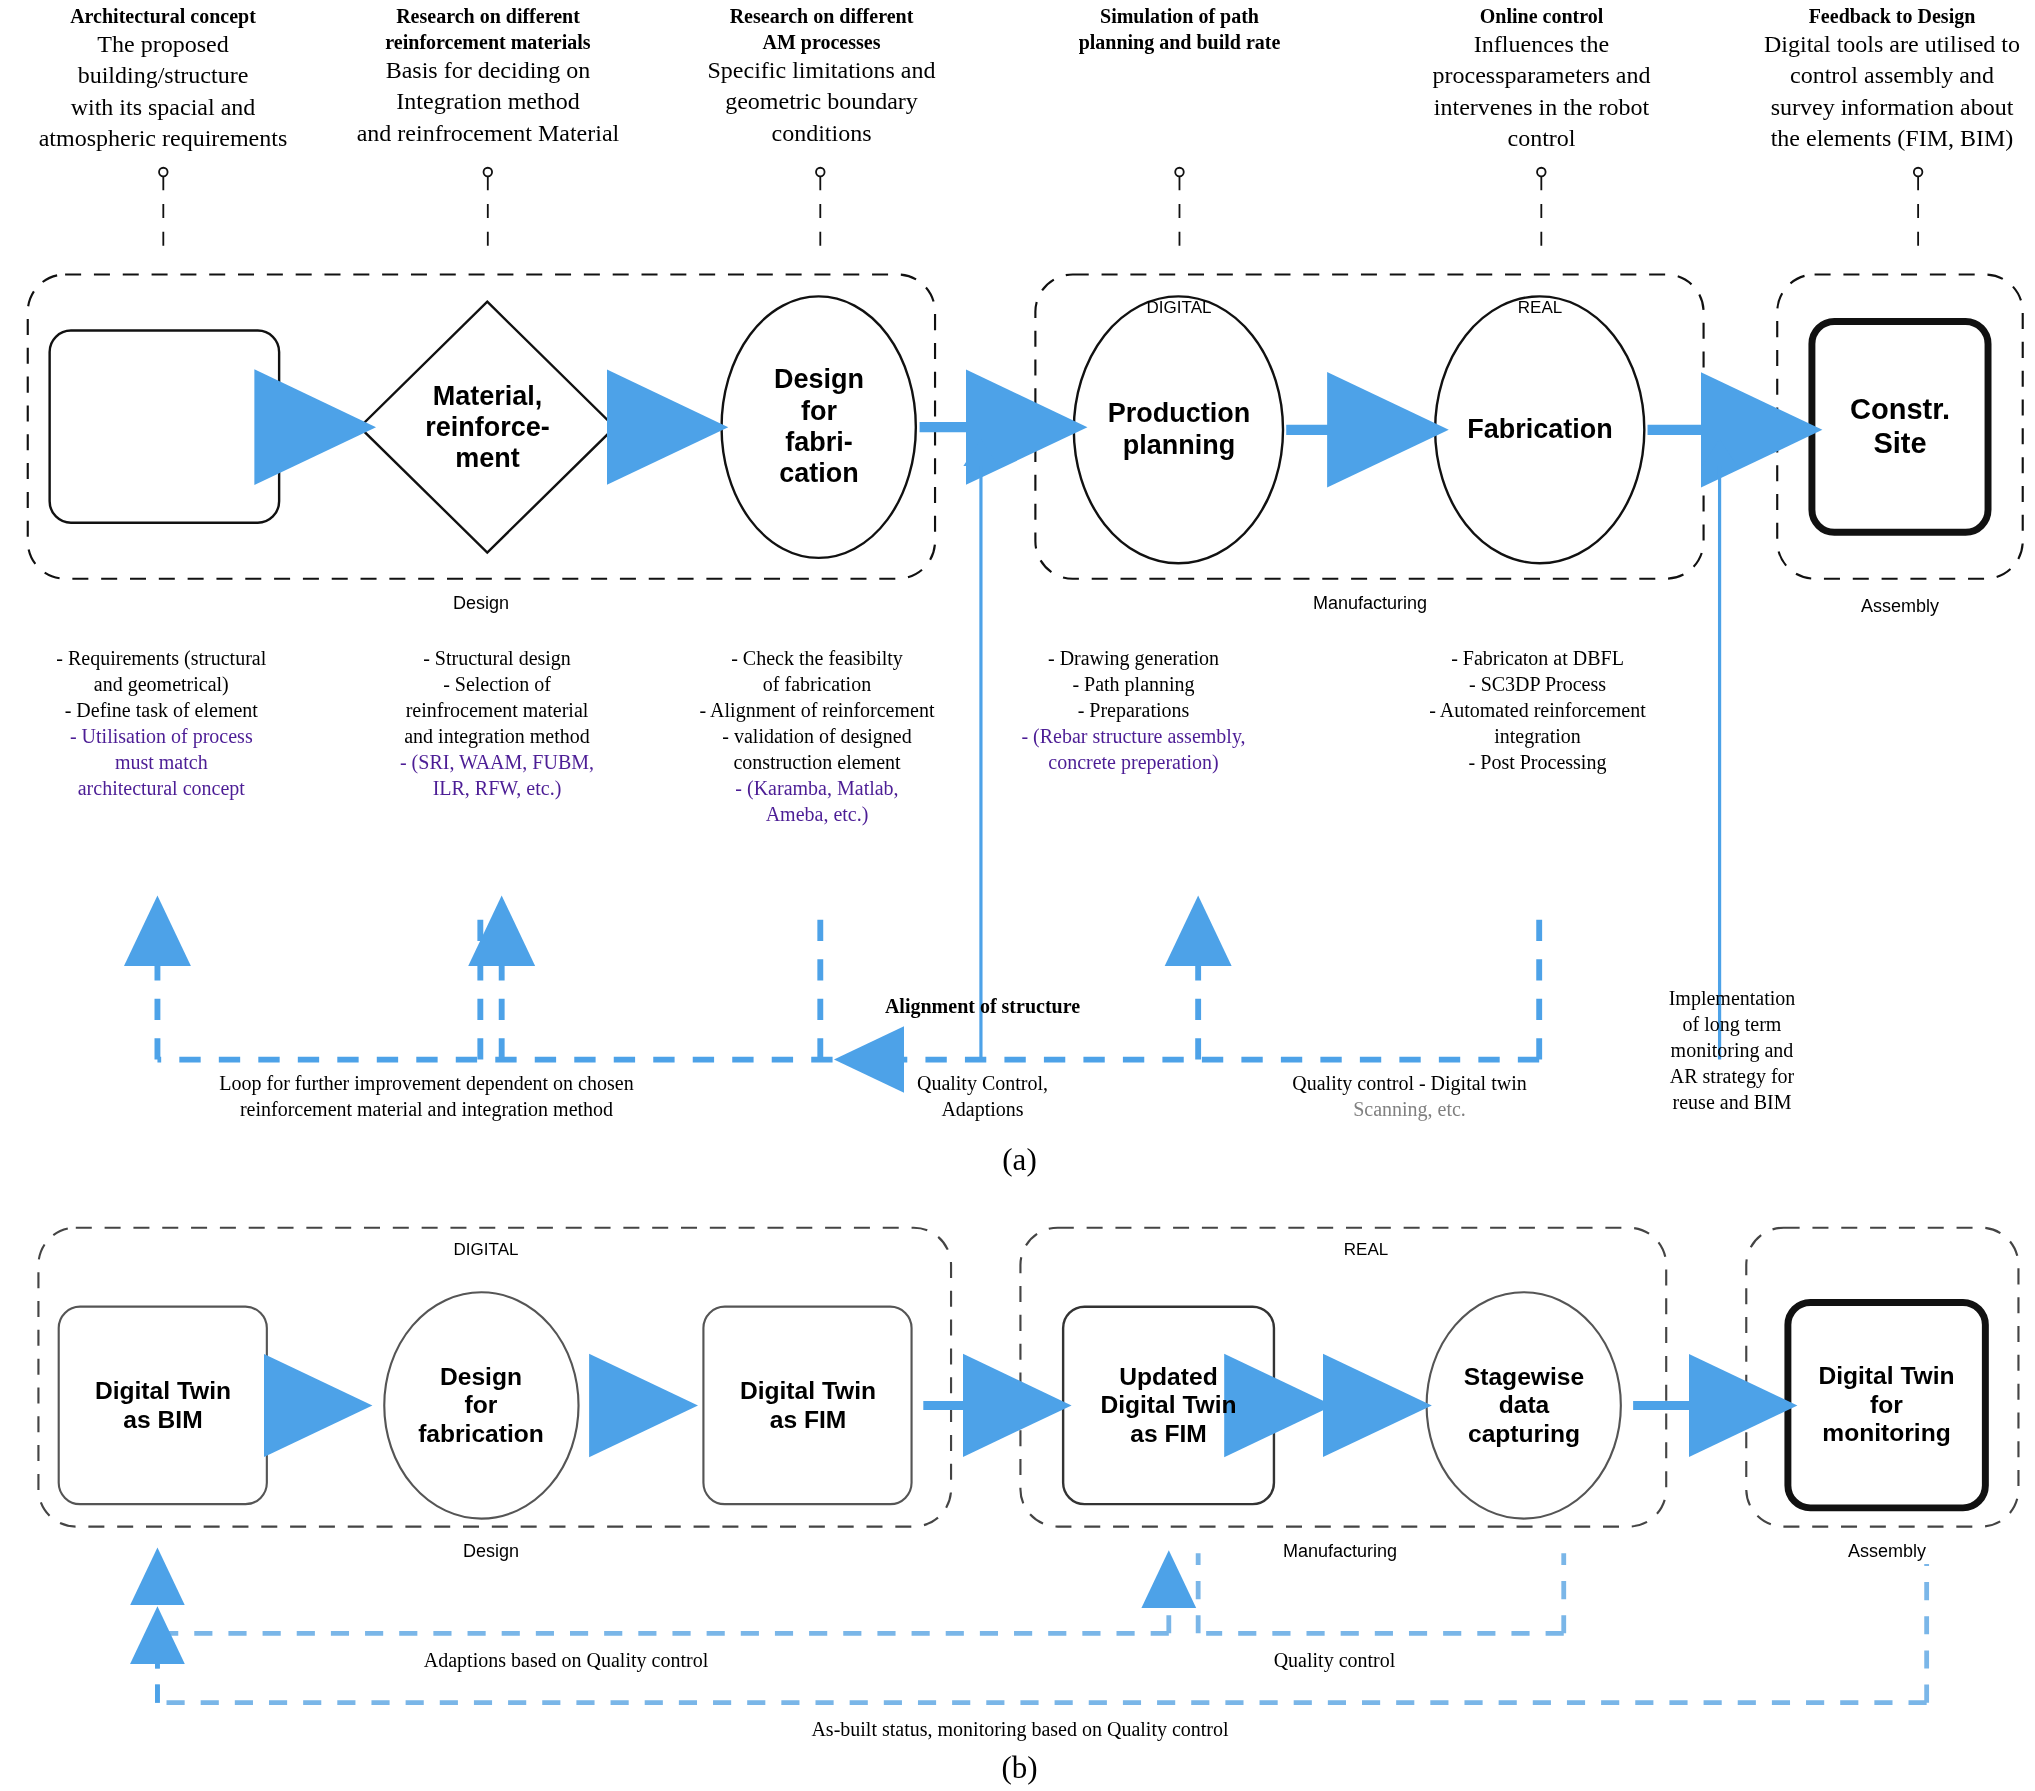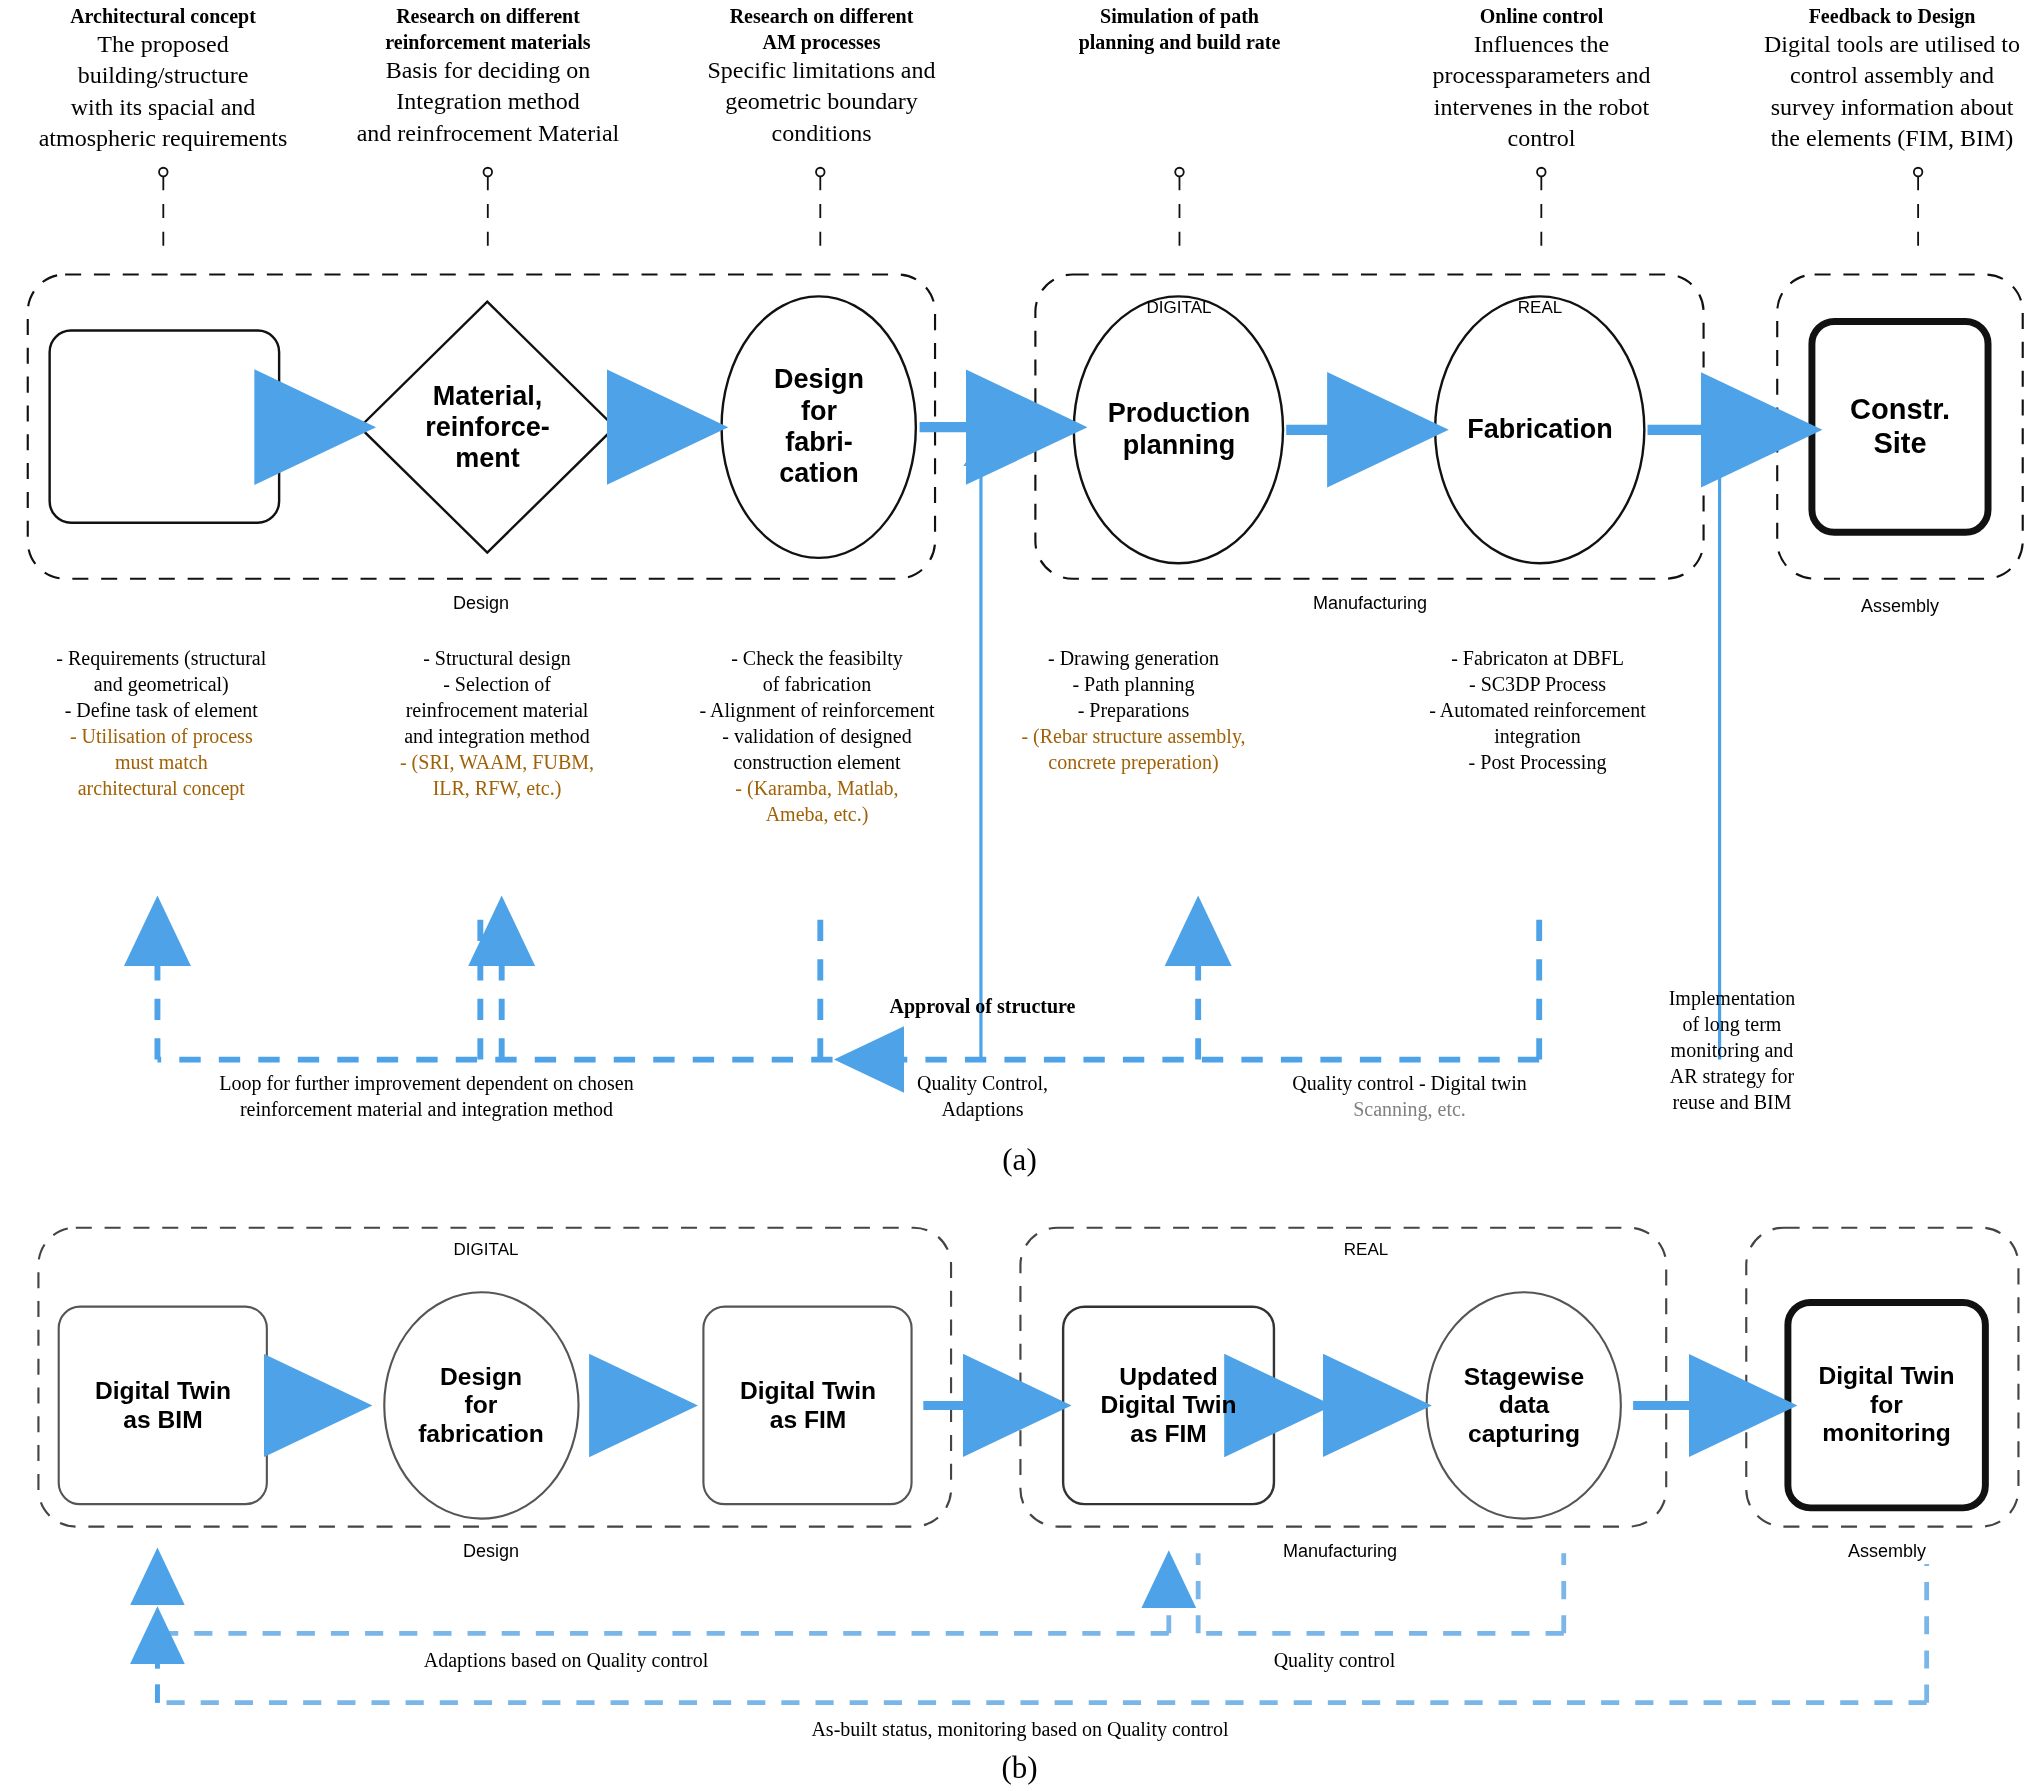--- a/index.html
+++ b/index.html
@@ -8,21 +8,21 @@
   #stage{position:absolute;left:0;top:0;width:2035px;height:1792px;}
   svg{position:absolute;left:0;top:0;width:2035px;height:1792px;overflow:visible;}
 
   .txt{position:absolute;text-align:center;line-height:1.30;}
   .serif{font-family:"Liberation Serif","DejaVu Serif",serif;}
   .sans{font-family:"Liberation Sans","DejaVu Sans",sans-serif;}
 
   .hdr-title{font-weight:bold;font-size:20px;}
   .hdr-body{font-size:24px;font-family:Liberation Serif, serif;}
   .bullets{font-size:20px;}
-  .bullets .g{color:#a16207;}
+  .bullets .g{color:#4c1d95;}
   .grp-label{font-size:18px;}
   .tag{font-size:17px;}
   .loop-label{font-size:20px;}
   .loop-label .g{color:#808080;}
   .bold-label{font-weight:bold;font-size:20px;}
   .panel-letter{font-size:31px;font-family:"Liberation Serif","DejaVu Serif",serif;}
 
   .node-label{position:absolute;display:flex;align-items:center;justify-content:center;
               text-align:center;font-family:"Liberation Sans","DejaVu Sans",sans-serif;
               font-weight:bold;line-height:1.16;}
@@ -266,21 +266,21 @@
       <div class="g">concrete preperation)</div>
     </div>
 <div class="txt serif bullets" id="bc4" style="left:1372px;top:645px;width:331px;">
       <div>- Fabricaton at DBFL</div>
       <div>- SC3DP Process</div>
       <div>- Automated reinforcement</div>
       <div>integration</div>
       <div>- Post Processing</div>
     </div>
 
-<div class="txt serif bold-label" style="left:865px;top:993px;width:235px;">Approval of structure</div>
+<div class="txt serif bold-label" style="left:865px;top:993px;width:235px;">Alignment of structure</div>
 
 <div class="txt serif loop-label" style="left:133px;top:1070px;width:587px;white-space:pre-line;">Loop for further improvement dependent on chosen
 reinforcement material and integration method</div>
 
 <div class="txt serif loop-label" style="left:865px;top:1070px;width:235px;white-space:pre-line;">Quality Control,
 Adaptions</div>
 
 <div class="txt serif loop-label" style="left:1196px;top:1070px;width:427px;">
   <div>Quality control - Digital twin</div>
   <div class="g">Scanning, etc.</div>

